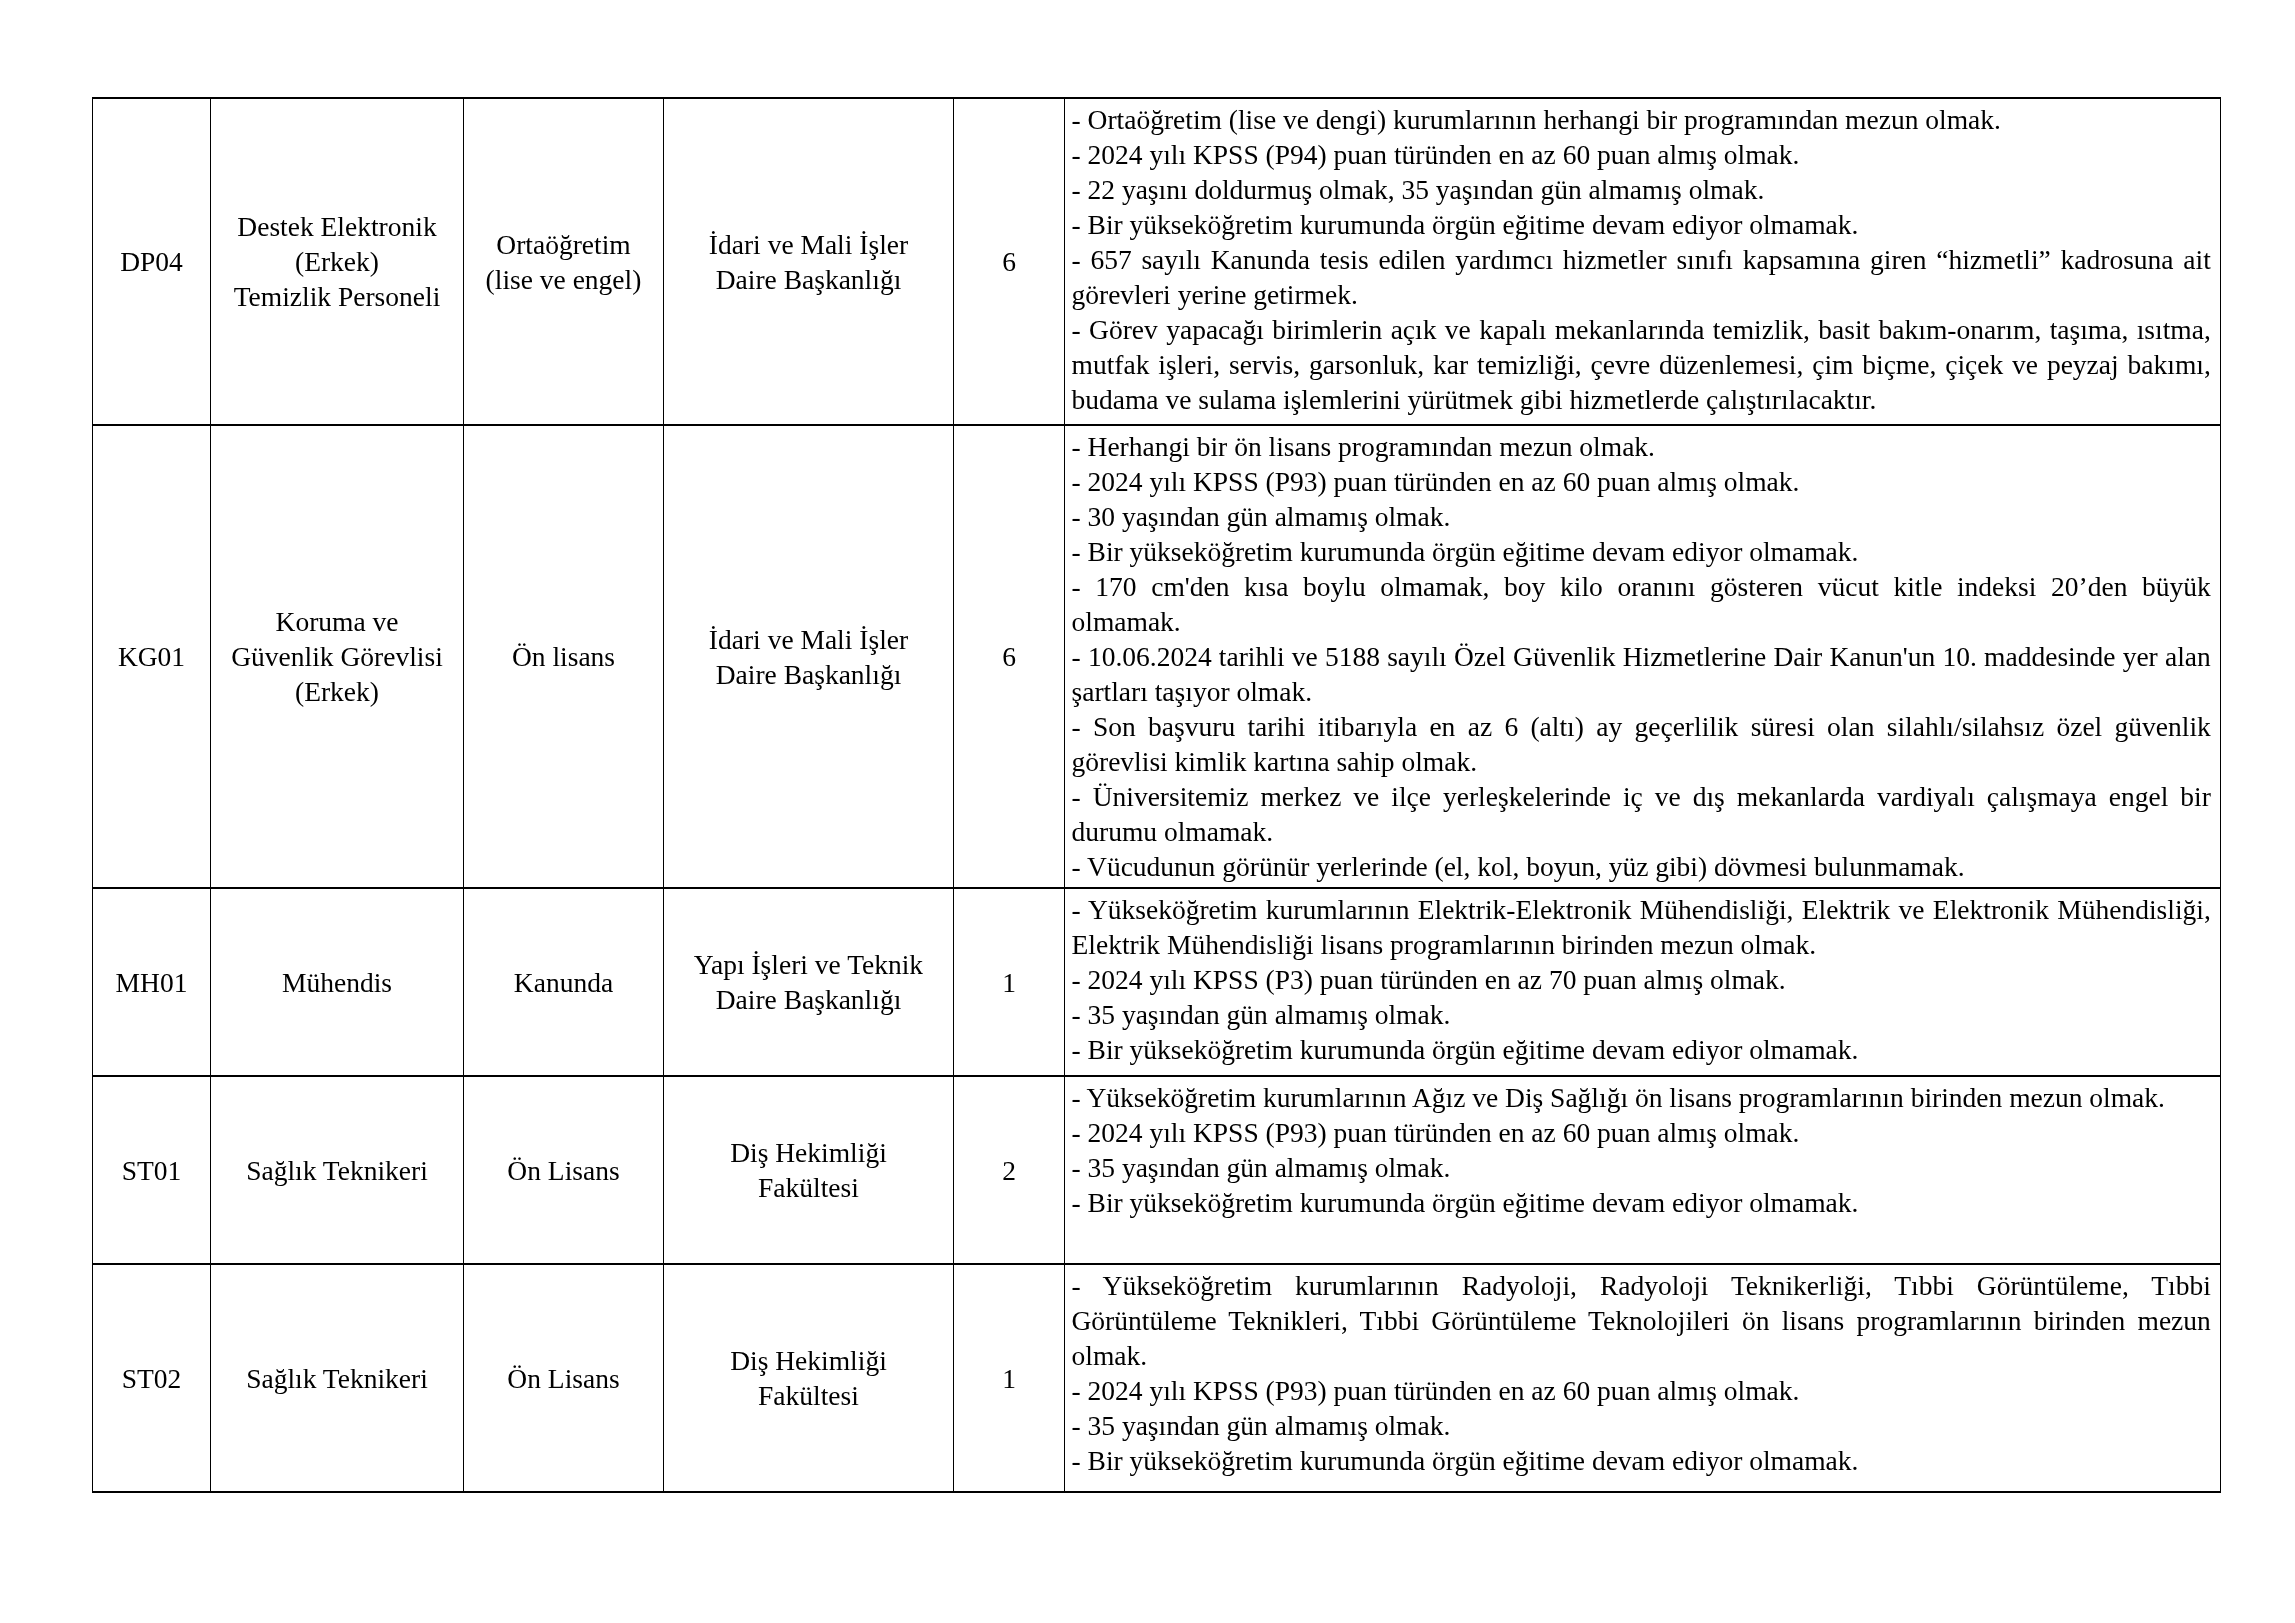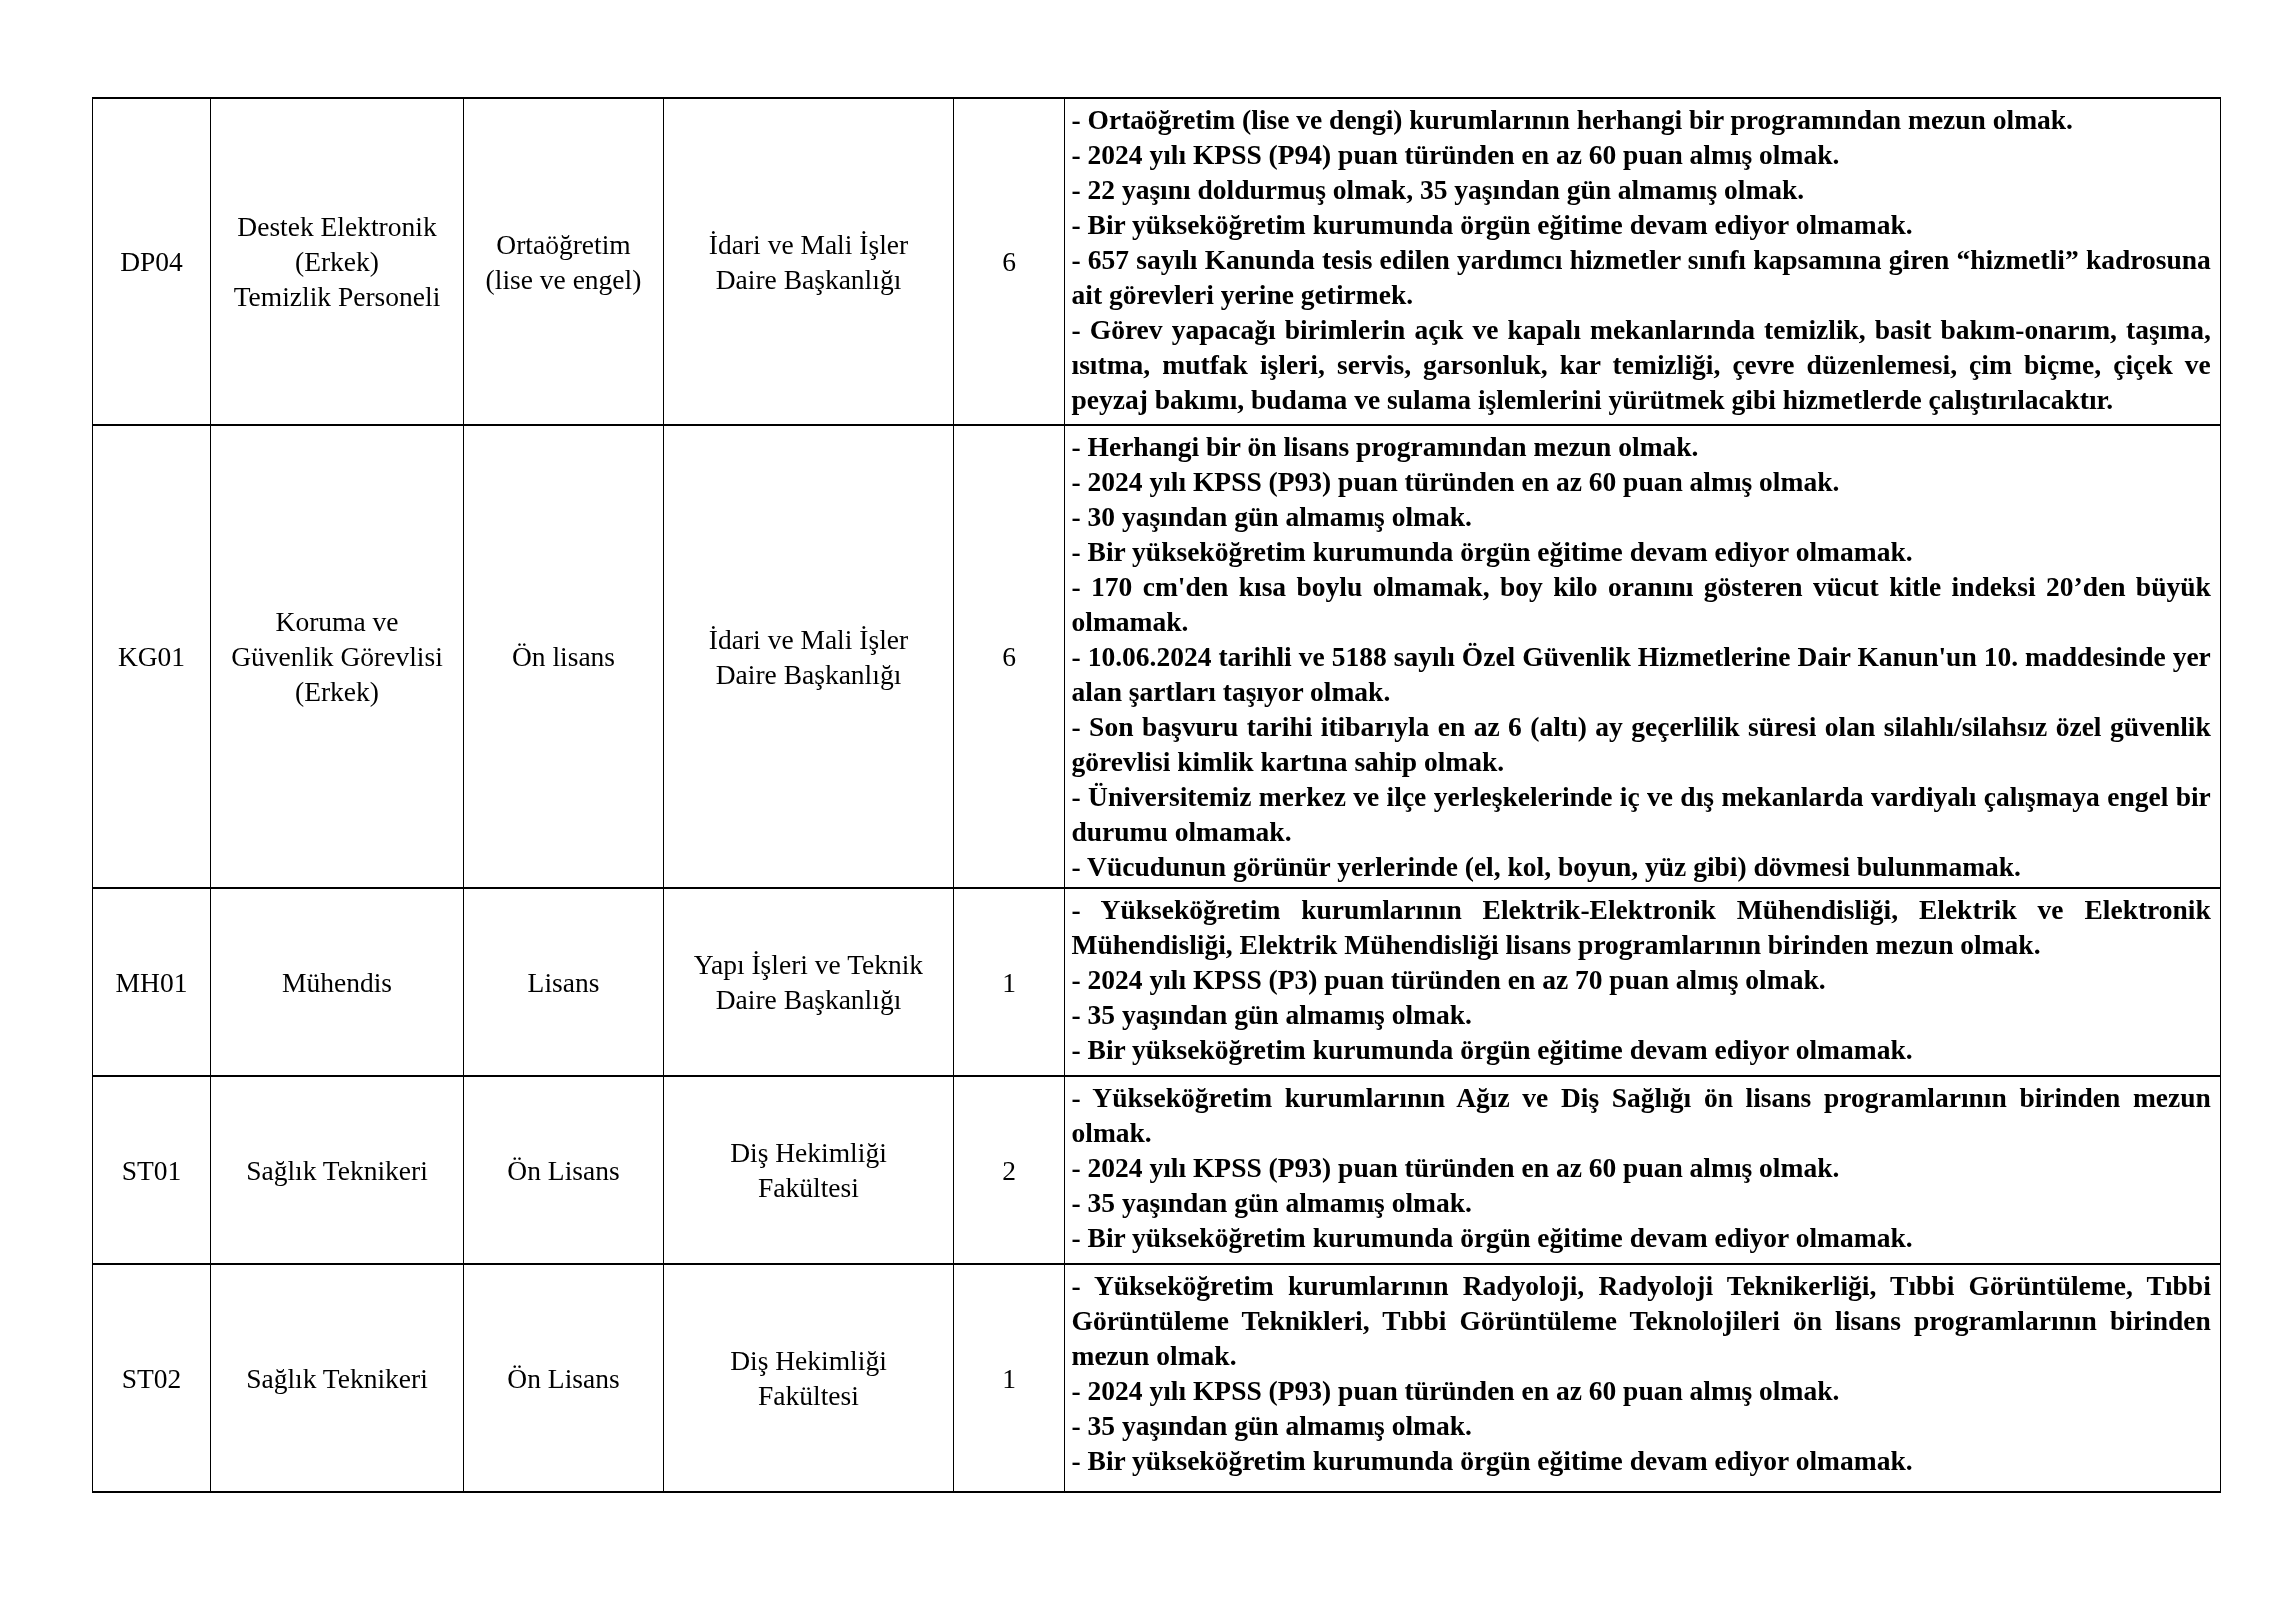--- a/index.html
+++ b/index.html
@@ -32,21 +32,20 @@
     text-align: center;
     vertical-align: middle;
     white-space: pre-line;
     padding: 0 3.9px;
   }
   td.req {
     text-align: justify;
     vertical-align: top;
     white-space: pre-line;
     padding: 2.6px 9.2px 2.6px 6.5px;
-    font-weight: bold;
   }
   tr.r0 { height: 327px; }
   tr.r1 { height: 463px; }
   tr.r2 { height: 188px; }
   tr.r3 { height: 188px; }
   tr.r4 { height: 228px; }
 </style>
 </head>
 <body>
 
@@ -93,21 +92,21 @@
 - Bir yükseköğretim kurumunda örgün eğitime devam ediyor olmamak.
 - 170 cm'den kısa boylu olmamak, boy kilo oranını gösteren vücut kitle indeksi 20’den büyük olmamak.
 - 10.06.2024 tarihli ve 5188 sayılı Özel Güvenlik Hizmetlerine Dair Kanun'un 10. maddesinde yer alan şartları taşıyor olmak.
 - Son başvuru tarihi itibarıyla en az 6 (altı) ay geçerlilik süresi olan silahlı/silahsız özel güvenlik görevlisi kimlik kartına sahip olmak.
 - Üniversitemiz merkez ve ilçe yerleşkelerinde iç ve dış mekanlarda vardiyalı çalışmaya engel bir durumu olmamak.
 - Vücudunun görünür yerlerinde (el, kol, boyun, yüz gibi) dövmesi bulunmamak.</td>
       </tr>
       <tr class="r2">
         <td class="c">MH01</td>
         <td class="c">Mühendis</td>
-        <td class="c">Lisans</td>
+        <td class="c">Kanunda</td>
         <td class="c">Yapı İşleri ve Teknik
 Daire Başkanlığı</td>
         <td class="c">1</td>
         <td class="req">- Yükseköğretim kurumlarının Elektrik-Elektronik Mühendisliği, Elektrik ve Elektronik Mühendisliği, Elektrik Mühendisliği lisans programlarının birinden mezun olmak.
 - 2024 yılı KPSS (P3) puan türünden en az 70 puan almış olmak.
 - 35 yaşından gün almamış olmak.
 - Bir yükseköğretim kurumunda örgün eğitime devam ediyor olmamak.</td>
       </tr>
       <tr class="r3">
         <td class="c">ST01</td>

